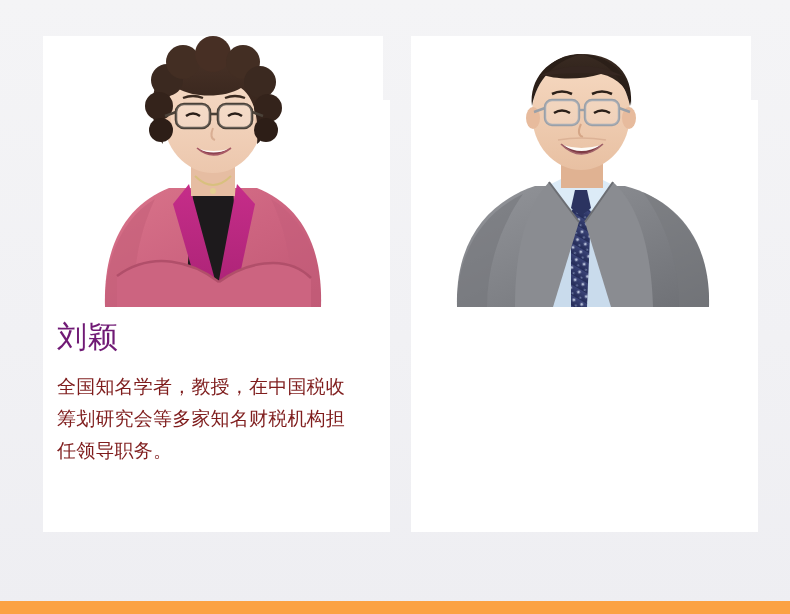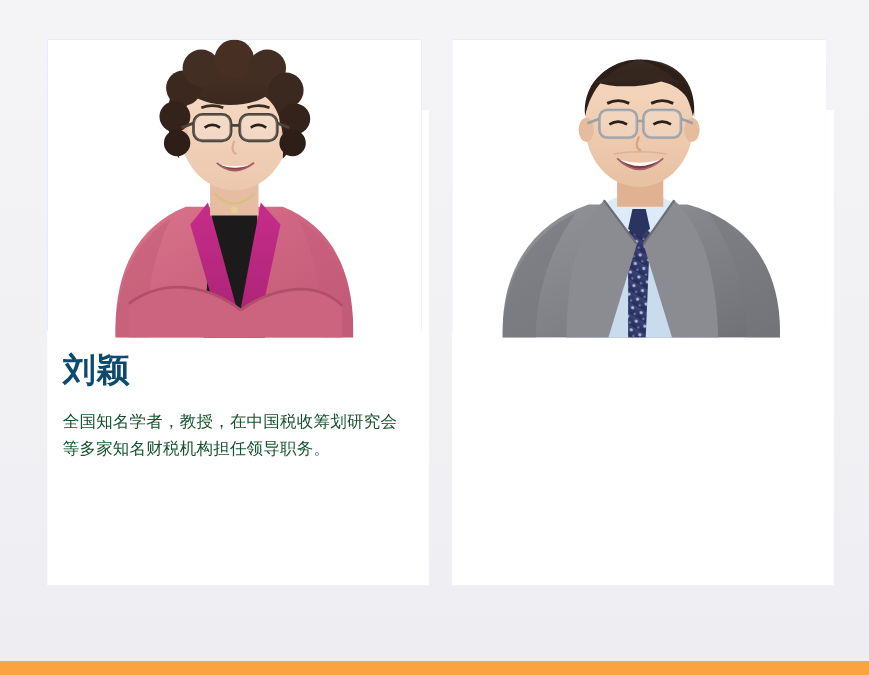--- a/index.html
+++ b/index.html
@@ -62,30 +62,30 @@
   }
 
   .text-block {
     position:absolute;
     left:14px; top:288px;
     width:320px;
   }
 
   .name {
     font-size:30px;
-    font-weight:bold;
-    color:#0c4a6e;
+    font-weight:normal;
+    color:#701a75;
     letter-spacing:1px;
     line-height:1.1;
     margin-bottom:18px;
   }
 
   .bio {
-    font-size:15px;
-    color:#14532d;
+    font-size:19px;
+    color:#7f1d1d;
     line-height:1.68;
     letter-spacing:0.2px;
     width:306px;
   }
 
   
   .bottom-bar {
     position:absolute;
     left:0; bottom:0;
     width:790px; height:13px;

